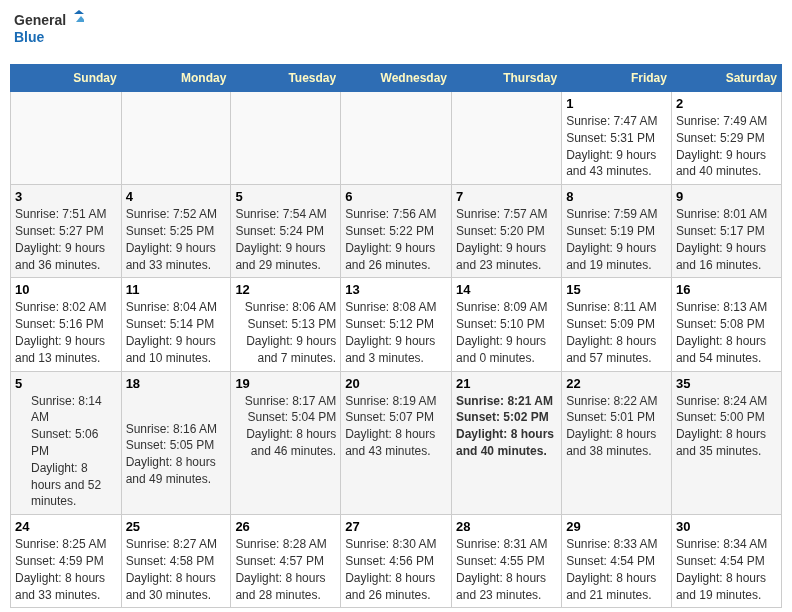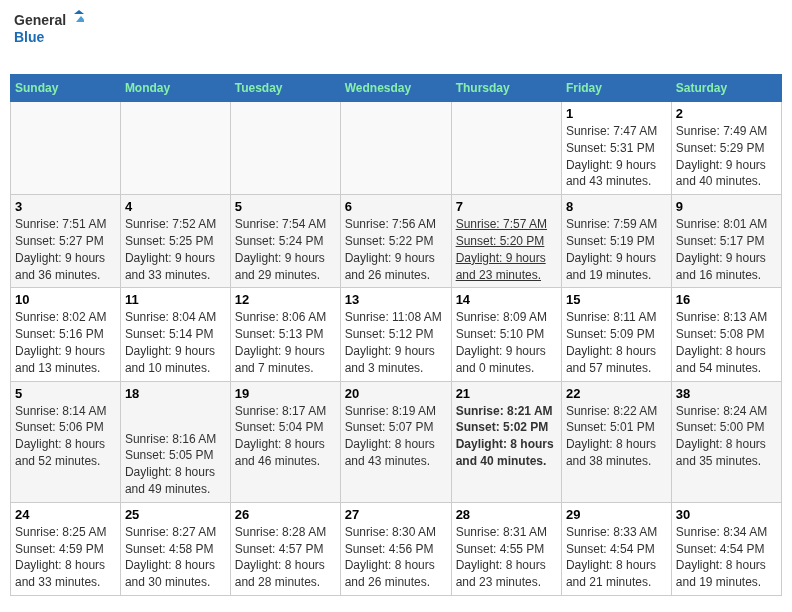--- a/index.html
+++ b/index.html
@@ -7,21 +7,21 @@
       font-family: Arial, sans-serif;
       background: #fff;
       width: 792px;
       min-height: 612px;
       padding: 10px;
     }
     .header {
       display: flex;
       justify-content: space-between;
       align-items: flex-start;
-      margin-bottom: 22px;
+      margin-bottom: 12px;
       padding: 0 4px;
     }
     .logo {
       display: flex;
       align-items: center;
       gap: 2px;
     }
     .title-block {
       text-align: right;
     }
@@ -34,23 +34,23 @@
       font-size: 16px;
       color: #555;
     }
     .calendar {
       width: 100%;
       border-collapse: collapse;
       font-size: 11px;
     }
     .calendar th {
       background-color: #2e6db4;
-      color: #86efac;
+      color: #fef9c3;
       padding: 6px 4px;
-      text-align: left;
+      text-align: right;
       font-size: 12px;
       border: 1px solid #2e6db4;
     }
     .calendar td {
       border: 1px solid #ccc;
       vertical-align: top;
       padding: 4px;
       width: 113px;
       min-height: 80px;
       background: #fff;
@@ -146,21 +146,21 @@
 Daylight: 9 hours and 29 minutes.</div>
         </td>
         <td>
           <span class="day-number">6</span>
           <div class="day-info" style="white-space: pre-line;">Sunrise: 7:56 AM
 Sunset: 5:22 PM
 Daylight: 9 hours and 26 minutes.</div>
         </td>
         <td>
           <span class="day-number">7</span>
-          <div class="day-info" style="white-space: pre-line; text-decoration: underline;">Sunrise: 7:57 AM
+          <div class="day-info" style="white-space: pre-line;">Sunrise: 7:57 AM
 Sunset: 5:20 PM
 Daylight: 9 hours and 23 minutes.</div>
         </td>
         <td>
           <span class="day-number">8</span>
           <div class="day-info" style="white-space: pre-line;">Sunrise: 7:59 AM
 Sunset: 5:19 PM
 Daylight: 9 hours and 19 minutes.</div>
         </td>
         <td>
@@ -178,27 +178,27 @@
 Daylight: 9 hours and 13 minutes.</div>
         </td>
         <td>
           <span class="day-number">11</span>
           <div class="day-info" style="white-space: pre-line;">Sunrise: 8:04 AM
 Sunset: 5:14 PM
 Daylight: 9 hours and 10 minutes.</div>
         </td>
         <td>
           <span class="day-number">12</span>
-          <div class="day-info" style="white-space: pre-line;">Sunrise: 8:06 AM
+          <div class="day-info" style="white-space: pre-line; text-align: right;">Sunrise: 8:06 AM
 Sunset: 5:13 PM
 Daylight: 9 hours and 7 minutes.</div>
         </td>
         <td>
           <span class="day-number">13</span>
-          <div class="day-info" style="white-space: pre-line;">Sunrise: 11:08 AM
+          <div class="day-info" style="white-space: pre-line;">Sunrise: 8:08 AM
 Sunset: 5:12 PM
 Daylight: 9 hours and 3 minutes.</div>
         </td>
         <td>
           <span class="day-number">14</span>
           <div class="day-info" style="white-space: pre-line;">Sunrise: 8:09 AM
 Sunset: 5:10 PM
 Daylight: 9 hours and 0 minutes.</div>
         </td>
         <td>
@@ -210,33 +210,33 @@
         <td>
           <span class="day-number">16</span>
           <div class="day-info" style="white-space: pre-line;">Sunrise: 8:13 AM
 Sunset: 5:08 PM
 Daylight: 8 hours and 54 minutes.</div>
         </td>
       </tr>
       <tr class="row-shaded">
         <td>
           <span class="day-number">5</span>
-          <div class="day-info" style="white-space: pre-line;">Sunrise: 8:14 AM
+          <div class="day-info" style="white-space: pre-line; margin-left: 16px;">Sunrise: 8:14 AM
 Sunset: 5:06 PM
 Daylight: 8 hours and 52 minutes.</div>
         </td>
         <td>
           <span class="day-number">18</span>
           <div class="day-info" style="white-space: pre-line; margin-top: 30px;">Sunrise: 8:16 AM
 Sunset: 5:05 PM
 Daylight: 8 hours and 49 minutes.</div>
         </td>
         <td>
           <span class="day-number">19</span>
-          <div class="day-info" style="white-space: pre-line;">Sunrise: 8:17 AM
+          <div class="day-info" style="white-space: pre-line; text-align: right;">Sunrise: 8:17 AM
 Sunset: 5:04 PM
 Daylight: 8 hours and 46 minutes.</div>
         </td>
         <td>
           <span class="day-number">20</span>
           <div class="day-info" style="white-space: pre-line;">Sunrise: 8:19 AM
 Sunset: 5:07 PM
 Daylight: 8 hours and 43 minutes.</div>
         </td>
         <td>
@@ -245,21 +245,21 @@
 Sunset: 5:02 PM
 Daylight: 8 hours and 40 minutes.</div>
         </td>
         <td>
           <span class="day-number">22</span>
           <div class="day-info" style="white-space: pre-line;">Sunrise: 8:22 AM
 Sunset: 5:01 PM
 Daylight: 8 hours and 38 minutes.</div>
         </td>
         <td>
-          <span class="day-number">38</span>
+          <span class="day-number">35</span>
           <div class="day-info" style="white-space: pre-line;">Sunrise: 8:24 AM
 Sunset: 5:00 PM
 Daylight: 8 hours and 35 minutes.</div>
         </td>
       </tr>
       <tr>
         <td>
           <span class="day-number">24</span>
           <div class="day-info" style="white-space: pre-line;">Sunrise: 8:25 AM
 Sunset: 4:59 PM

